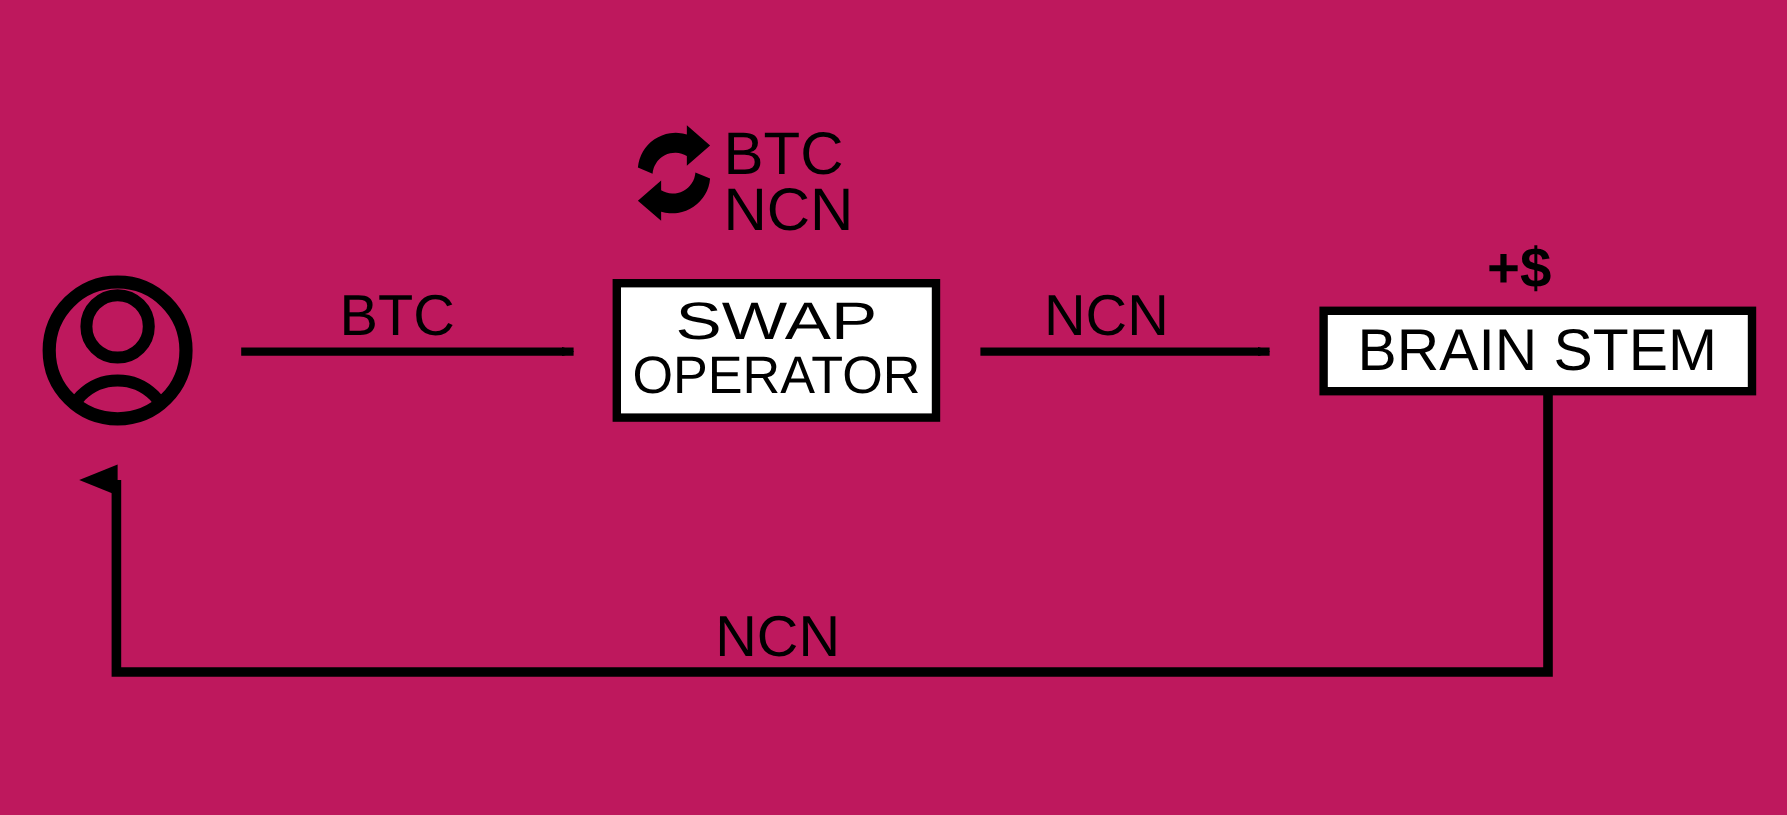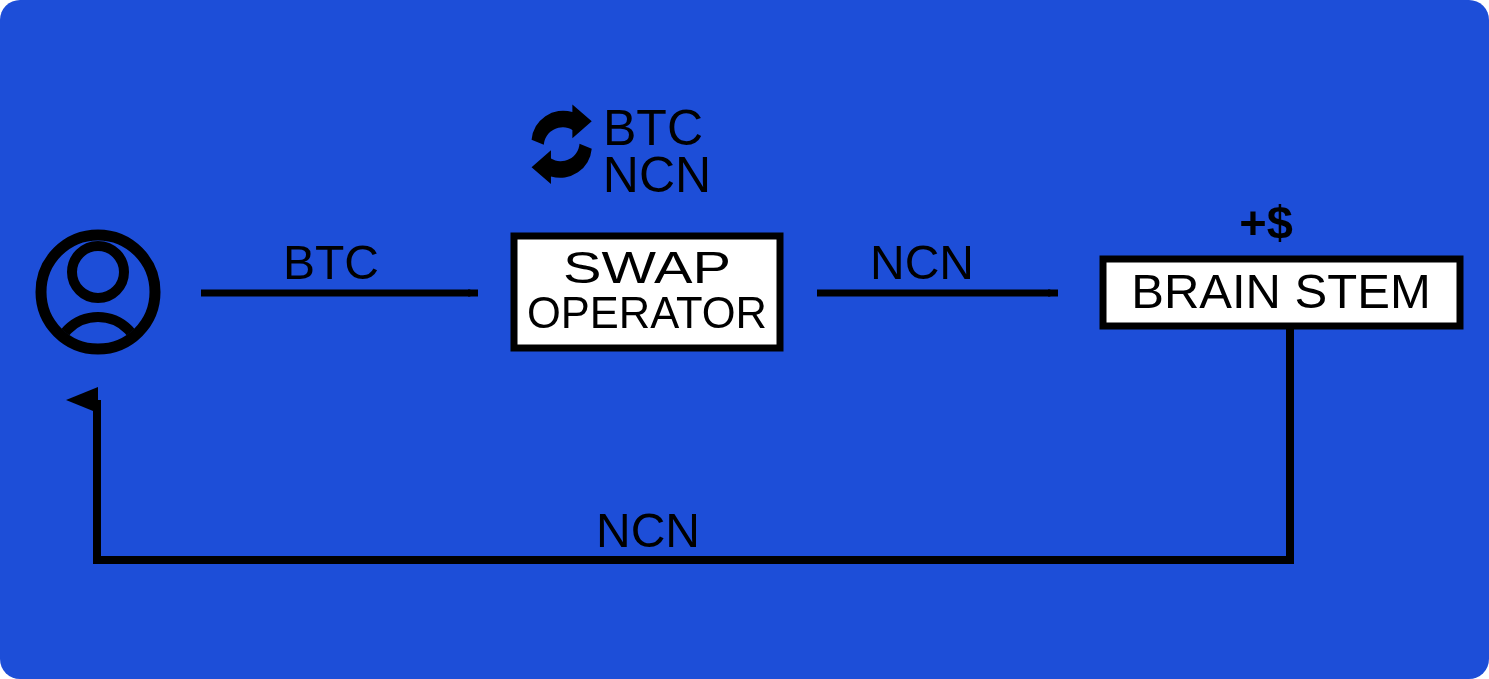--- a/index.html
+++ b/index.html
@@ -8,23 +8,22 @@
     background: #ffffff;
   }
   body {
     font-family: "Liberation Sans", sans-serif;
     color: #000000;
   }
   #canvas {
     position: relative;
     width: 1489px;
     height: 679px;
-    background: #1d4ed8;
+    background: #be185d;
     overflow: hidden;
-    border-radius: 20px;
   }
   svg.diagram {
     position: absolute;
     left: 0;
     top: 0;
     width: 1489px;
     height: 679px;
   }
   .node-label {
     font-family: "Liberation Sans", sans-serif;

